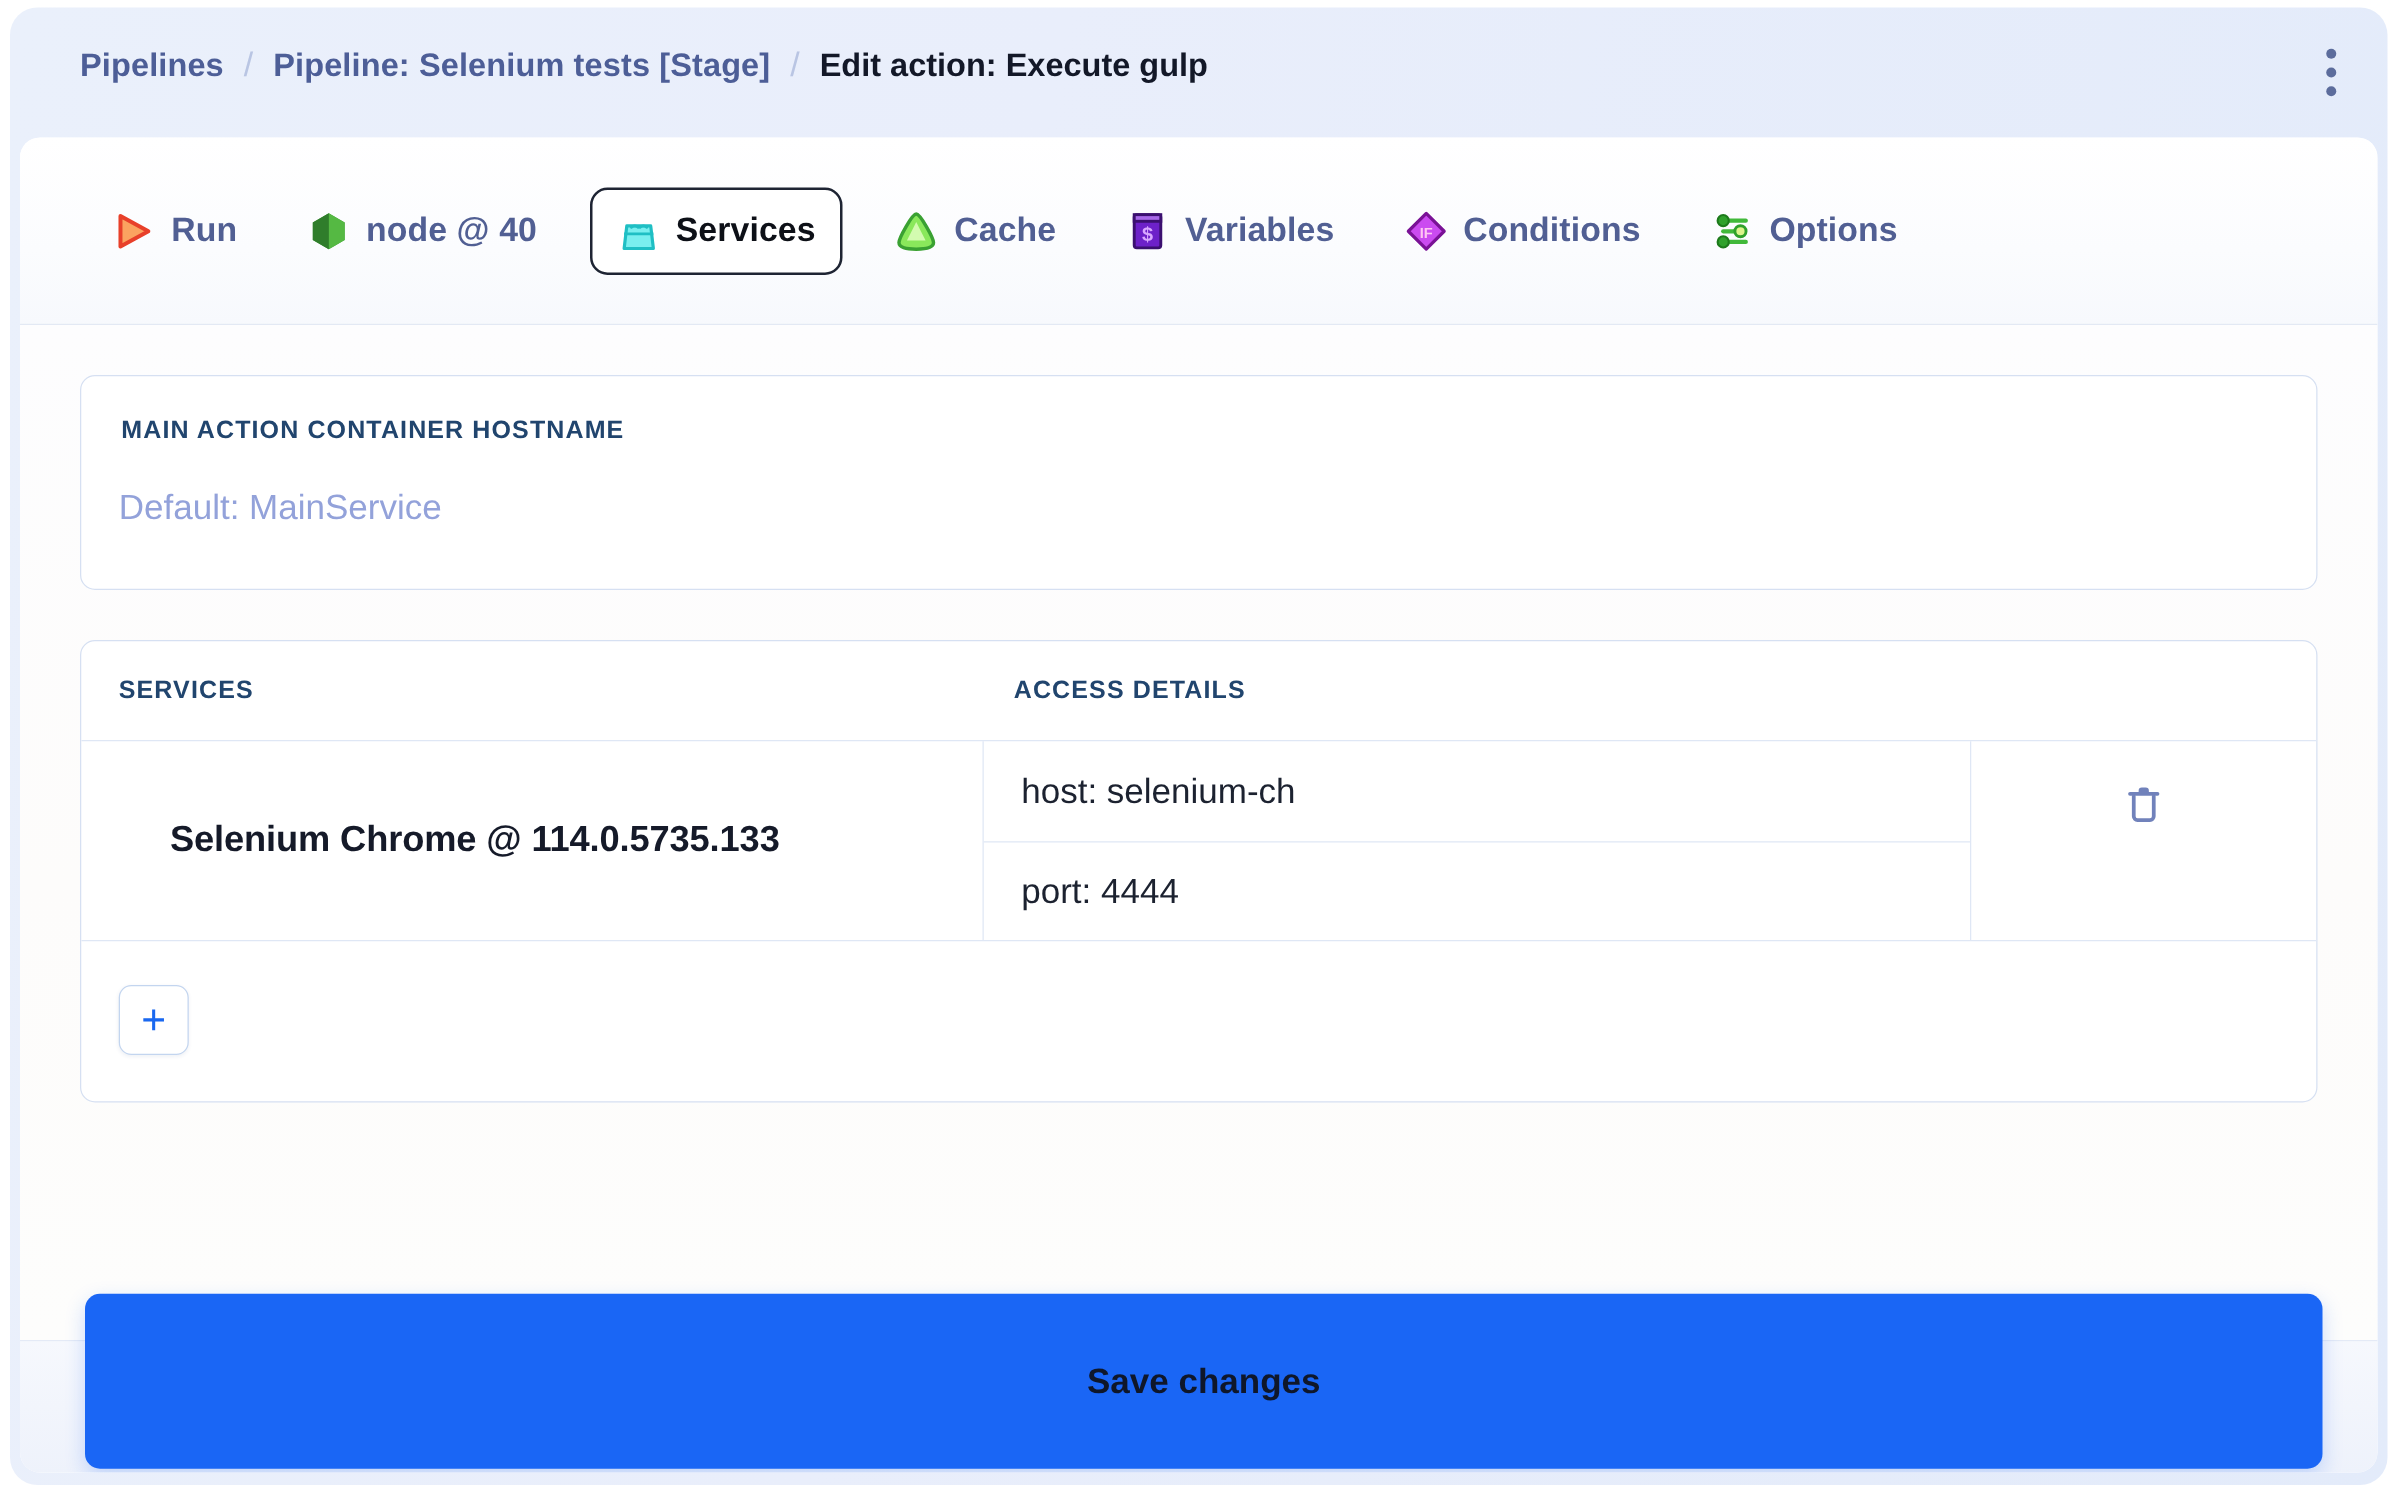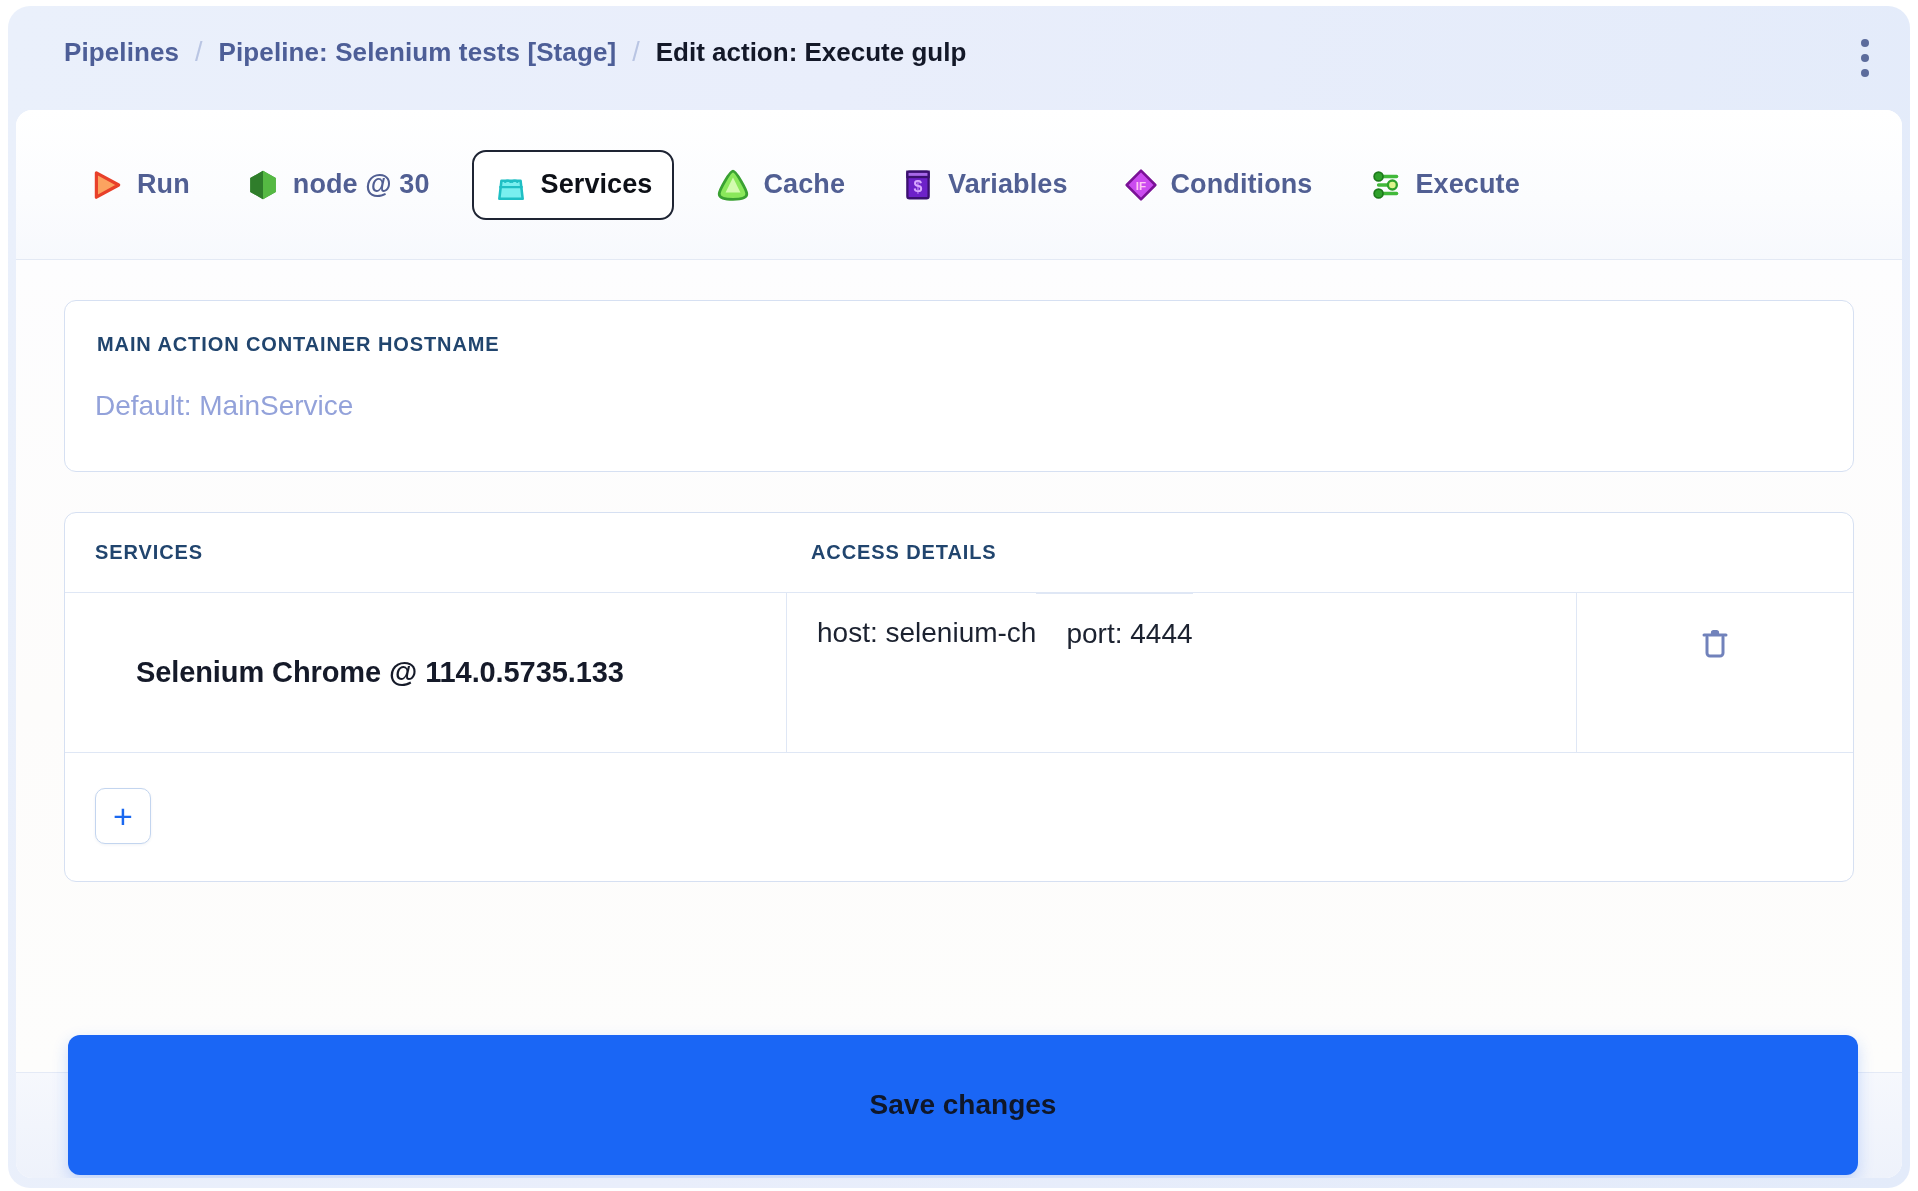--- a/index.html
+++ b/index.html
@@ -219,21 +219,21 @@
     font-size: 29px;
     font-weight: 700;
     color: #151a29;
     letter-spacing: -.1px;
     margin-left: 41px;
   }
   .cell-access {
     width: 790px;
     border-right: 1.5px solid #dfe7f5;
     display: flex;
-    flex-direction: row;
+    flex-direction: column;
   }
   .kv {
     height: 80px;
     display: flex;
     align-items: center;
     padding-left: 30px;
     font-size: 28px;
     color: #1c2230;
   }
   .kv + .kv { border-top: 1.5px solid #dfe7f5; }
@@ -332,21 +332,21 @@
         </svg>
         <span class="tlabel">Run</span>
       </div>
 
       <div class="tab">
         <svg class="ticon" viewBox="0 0 32 32">
           <path d="M16 2.5 L28 9.5 L28 22.5 L16 29.5 L4 22.5 L4 9.5 Z" fill="#3f9a36"></path>
           <path d="M16 2.5 L28 9.5 L28 22.5 L16 29.5 Z" fill="#55b943"></path>
           <path d="M16 2.5 L16 29.5 L4 22.5 L4 9.5 Z" fill="#2f7d2b"></path>
         </svg>
-        <span class="tlabel">node @ 30</span>
+        <span class="tlabel">node @ 40</span>
       </div>
 
       <div class="tab active">
         <svg class="ticon" viewBox="0 0 32 32">
           <path d="M7 12 L25 12 L27 29 L5 29 Z" fill="#79efef" stroke="#1fbfc4" stroke-width="2.4" stroke-linejoin="round"></path>
           <path d="M5 18 L27 18" stroke="#1fbfc4" stroke-width="2.2"></path>
           <path d="M10.5 13 a3.5 3.5 0 0 1 5 0" fill="none" stroke="#1fbfc4" stroke-width="2.2" stroke-linecap="round"></path>
           <path d="M17 13 a3.5 3.5 0 0 1 5 0" fill="none" stroke="#1fbfc4" stroke-width="2.2" stroke-linecap="round"></path>
         </svg>
         <span class="tlabel">Services</span>
@@ -379,21 +379,21 @@
 
       <div class="tab">
         <svg class="ticon" viewBox="0 0 32 32">
           <line x1="10" y1="8" x2="26" y2="8" stroke="#41b93a" stroke-width="3.2" stroke-linecap="round"></line>
           <line x1="9" y1="16" x2="25" y2="16" stroke="#41b93a" stroke-width="3.2" stroke-linecap="round"></line>
           <line x1="10" y1="24" x2="26" y2="24" stroke="#41b93a" stroke-width="3.2" stroke-linecap="round"></line>
           <circle cx="9" cy="8" r="4.2" fill="#2fa12b" stroke="#1d7a1b" stroke-width="1.6"></circle>
           <circle cx="22" cy="16" r="4.2" fill="#ddf48c" stroke="#2fa12b" stroke-width="2.2"></circle>
           <circle cx="9" cy="24" r="4.2" fill="#2fa12b" stroke="#1d7a1b" stroke-width="1.6"></circle>
         </svg>
-        <span class="tlabel">Execute</span>
+        <span class="tlabel">Options</span>
       </div>
 
     </div>
 
     <div class="body">
 
       <div class="panel">
         <div class="panel-label">MAIN ACTION CONTAINER HOSTNAME</div>
         <input class="panel-input" type="text" placeholder="Default: MainService" style="">
       </div>

